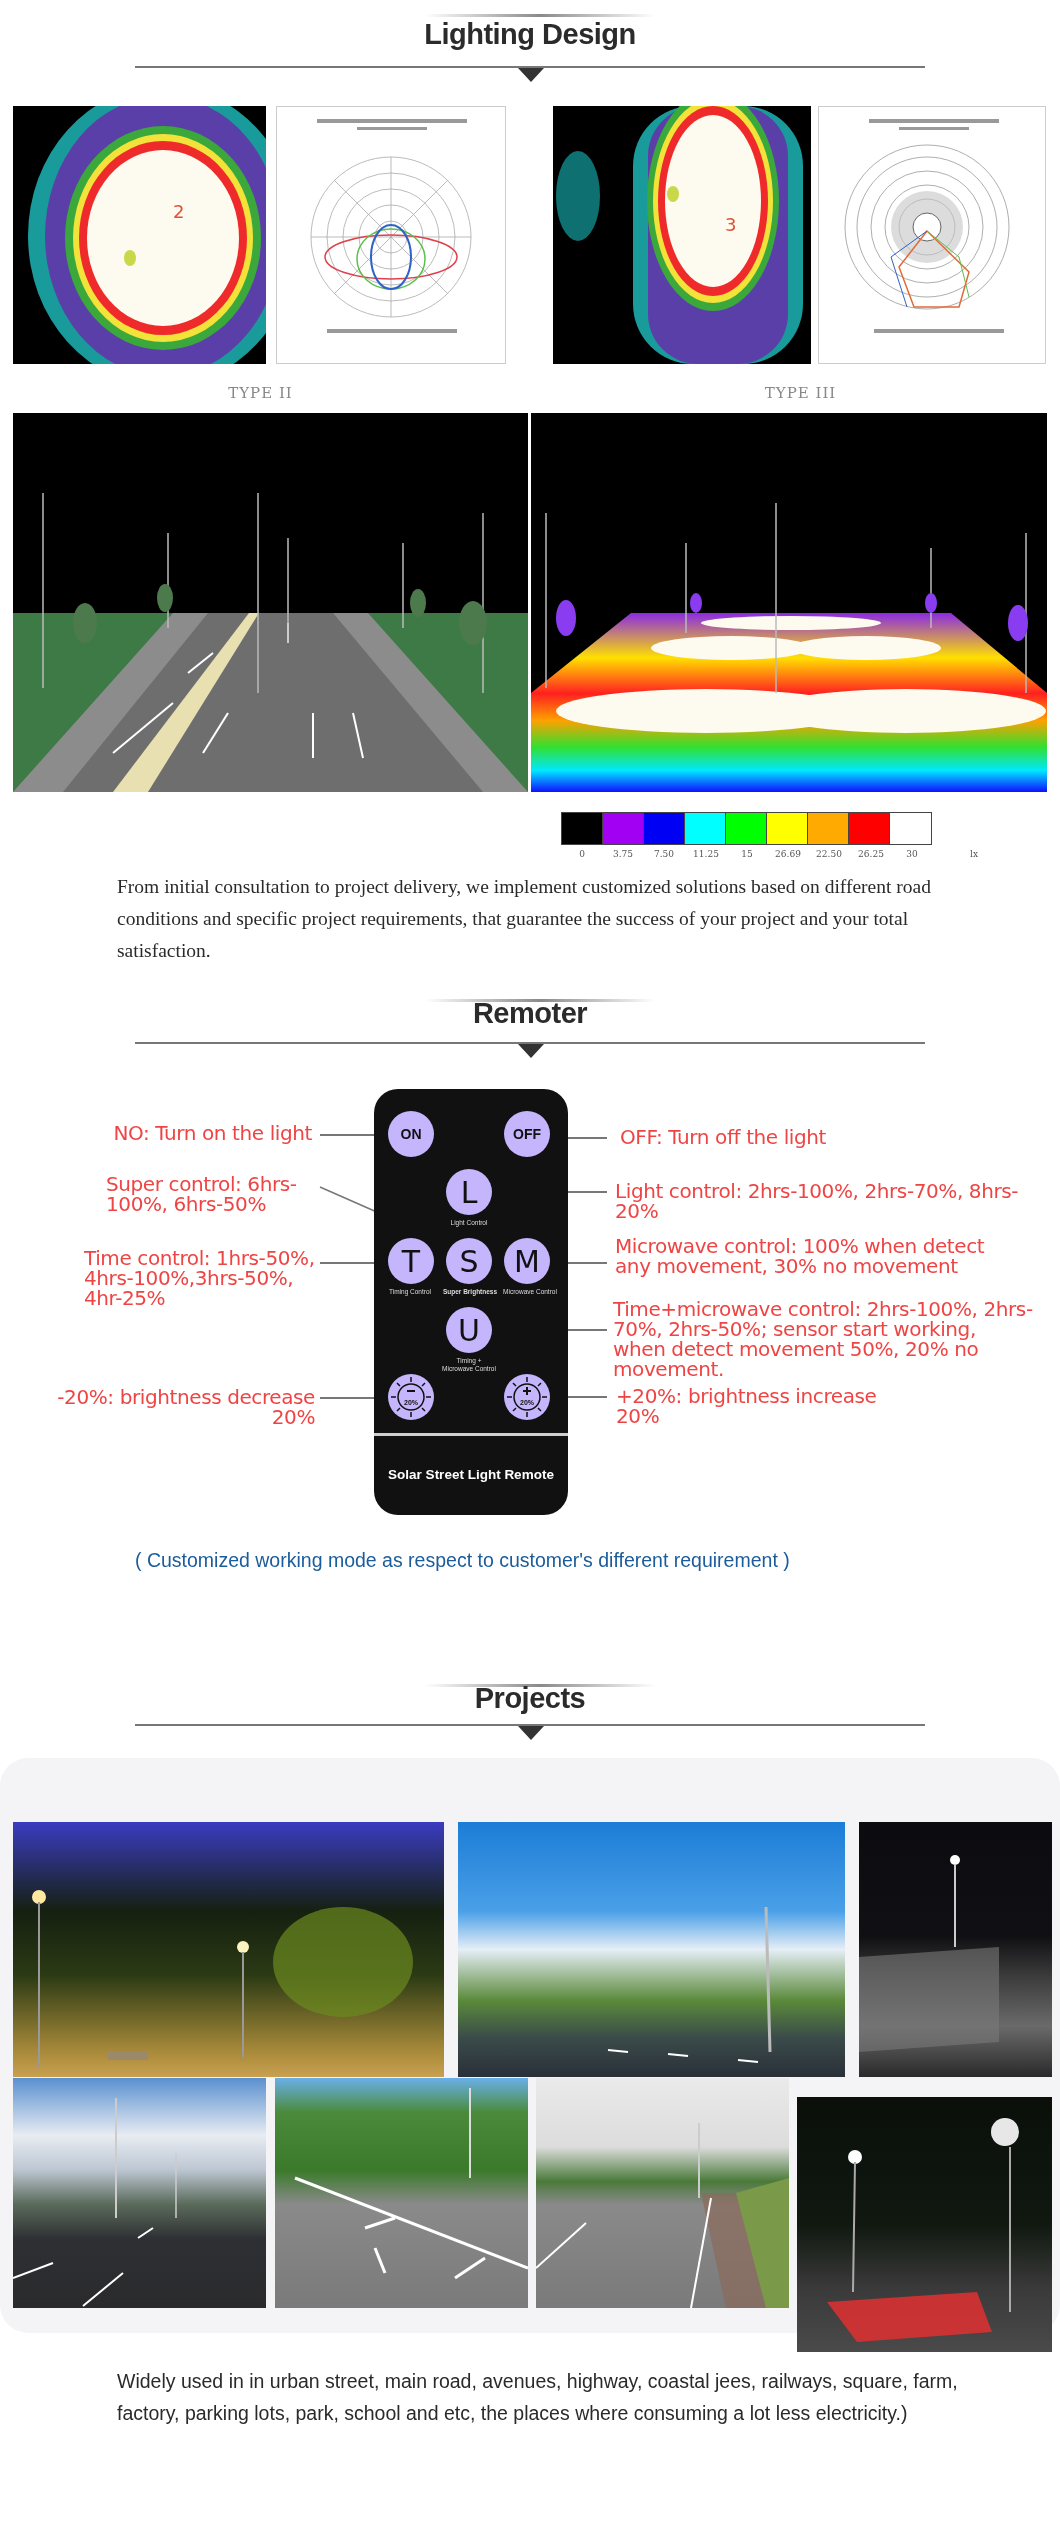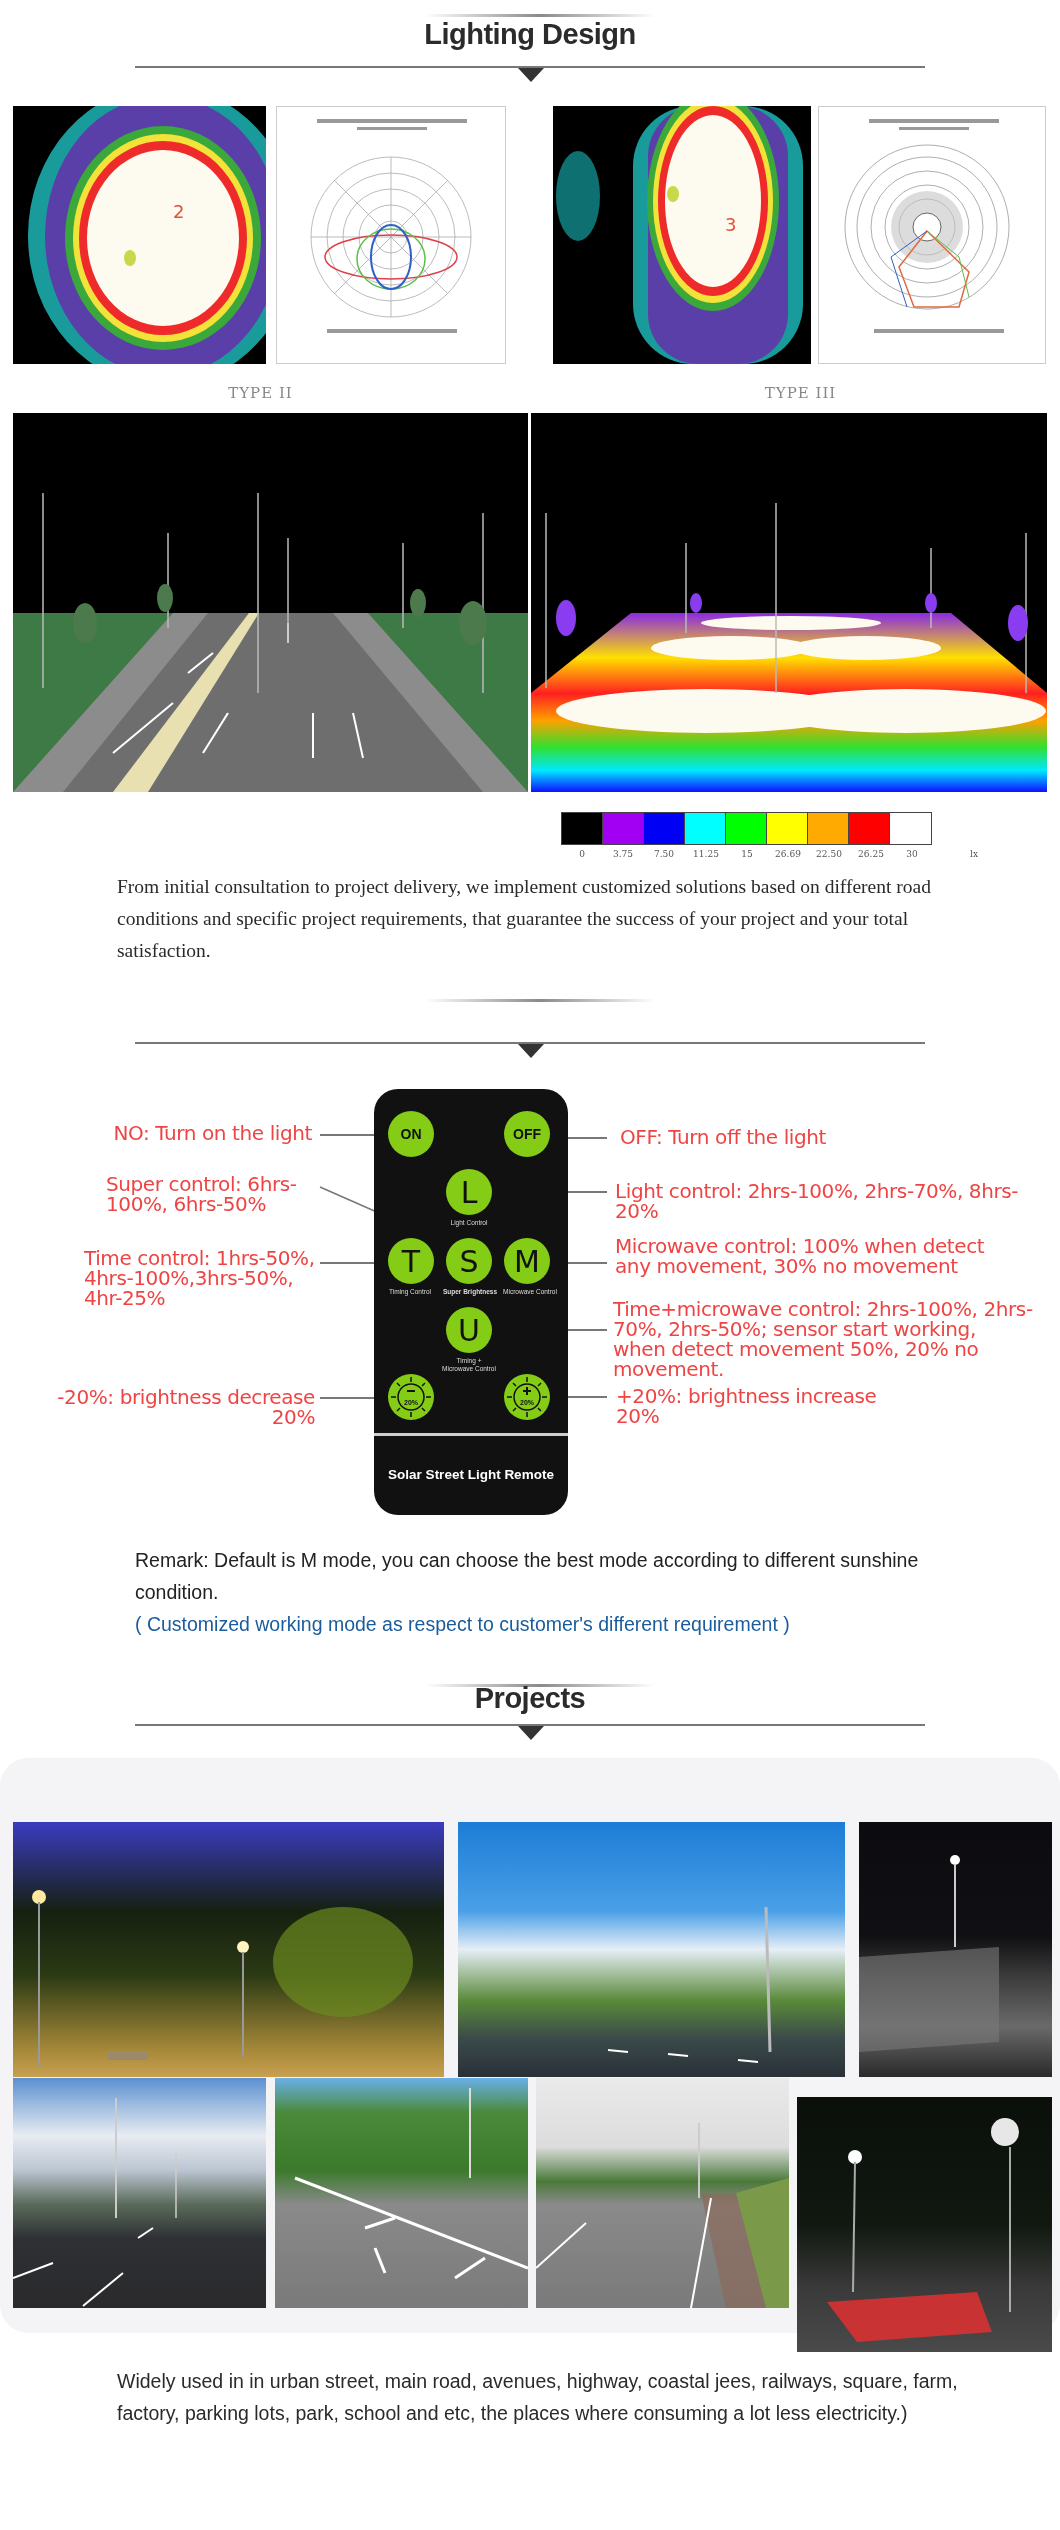--- a/index.html
+++ b/index.html
@@ -26,21 +26,21 @@
   .scale div { width: 41px; height: 31px; border-right: 1px solid #444; }
   .scale div:last-child { border-right: none; }
   .scale-labels { position: absolute; left: 561px; top: 849px; width: 420px; height: 16px; font-family: "DejaVu Serif", serif; font-size: 9px; color: #555; }
   .scale-labels span { position: absolute; transform: translateX(-50%); }
 
   .para { position: absolute; font-family: "Liberation Sans", sans-serif; font-size: 19.5px; line-height: 32px; color: #2a2a2a; }
 
   
   .remote { position: absolute; left: 374px; top: 1089px; width: 194px; height: 426px; background: #111; border-radius: 24px; }
   .remote .divider { position: absolute; left: 0; right: 0; top: 344px; height: 3px; background: #cfcfcf; }
-  .rbtn { position: absolute; width: 46px; height: 46px; border-radius: 50%; background: #84cc16; color: #111; display: flex; align-items: center; justify-content: center; font-weight: bold; }
+  .rbtn { position: absolute; width: 46px; height: 46px; border-radius: 50%; background: #c4b5fd; color: #111; display: flex; align-items: center; justify-content: center; font-weight: bold; }
   .rbtn.big { font-size: 30px; font-weight: normal; font-family: "DejaVu Sans", sans-serif; }
   .rbtn.small { font-size: 14px; }
   .rcap { position: absolute; color: #ddd; font-size: 6.5px; text-align: center; white-space: nowrap; }
   .remote-name { position: absolute; left: 0; width: 100%; top: 378px; text-align: center; color: #fff; font-size: 13.5px; font-weight: bold; }
 
   .callout { position: absolute; font-size: 20px; line-height: 20px; color: #ef4444; font-family: "DejaVu Sans", sans-serif; letter-spacing: -0.4px; }
   .callout.right-al { text-align: right; }
   .leader { position: absolute; height: 2px; background: #777; }
 
   .remark { position: absolute; left: 135px; top: 1544px; width: 820px; font-size: 19.5px; line-height: 32px; color: #222; }
@@ -218,20 +218,21 @@
   <span style="left:268px">22.50</span>
   <span style="left:310px">26.25</span>
   <span style="left:351px">30</span>
   <span style="left:413px">lx</span>
 </div>
 
 <div class="para" style="left:117px; top:871px; width:860px;font-family:Liberation Serif, serif;">From initial consultation to project delivery, we implement customized solutions based on different road conditions and specific project requirements, that guarantee the success of your project and your total satisfaction.</div>
 
 <div class="sec-head" style="top:985px">
   <div class="topline"></div>
+  <div class="title" style="top:12px">Remoter</div>
   <div class="rule" style="top:57px"></div>
   <div class="tri" style="top:59px"></div>
 </div>
 
 <div class="leader" style="left:320px; top:1134px; width:75px;"></div>
 <div class="leader" style="left:547px; top:1137px; width:60px;"></div>
 <div class="leader" style="left:490px; top:1191px; width:117px;"></div>
 <div class="leader" style="left:320px; top:1262px; width:75px;"></div>
 <div class="leader" style="left:543px; top:1262px; width:64px;"></div>
 <div class="leader" style="left:490px; top:1329px; width:117px;"></div>
@@ -299,21 +300,20 @@
 <div class="callout" style="left:620px; top:1127px; width:300px;">OFF: Turn off the light</div>
 <div class="callout" style="left:106px; top:1174px; width:215px;">Super control: 6hrs-100%, 6hrs-50%</div>
 <div class="callout" style="left:615px; top:1181px; width:420px;">Light control: 2hrs-100%, 2hrs-70%, 8hrs-20%</div>
 <div class="callout" style="left:84px; top:1248px; width:250px;">Time control: 1hrs-50%, 4hrs-100%,3hrs-50%, 4hr-25%</div>
 <div class="callout" style="left:615px; top:1236px; width:380px;">Microwave control: 100% when detect any movement, 30% no movement</div>
 <div class="callout" style="left:613px; top:1299px; width:420px;">Time+microwave control: 2hrs-100%, 2hrs-70%, 2hrs-50%; sensor start working, when detect movement 50%, 20% no movement.</div>
 <div class="callout right-al" style="left:40px; top:1387px; width:275px;">-20%: brightness decrease 20%</div>
 <div class="callout" style="left:616px; top:1386px; width:300px;">+20%: brightness increase 20%</div>
 
 <div class="remark">
-  <div>Remark: Default is M mode, you can choose the best mode according to different sunshine condition.</div>
   <div class="blue">( Customized working mode as respect to customer's different requirement )</div>
 </div>
 
 <div class="sec-head" style="top:1670px">
   <div class="topline"></div>
   <div class="title" style="top:12px">Projects</div>
   <div class="rule" style="top:54px"></div>
   <div class="tri" style="top:56px"></div>
 </div>
 

